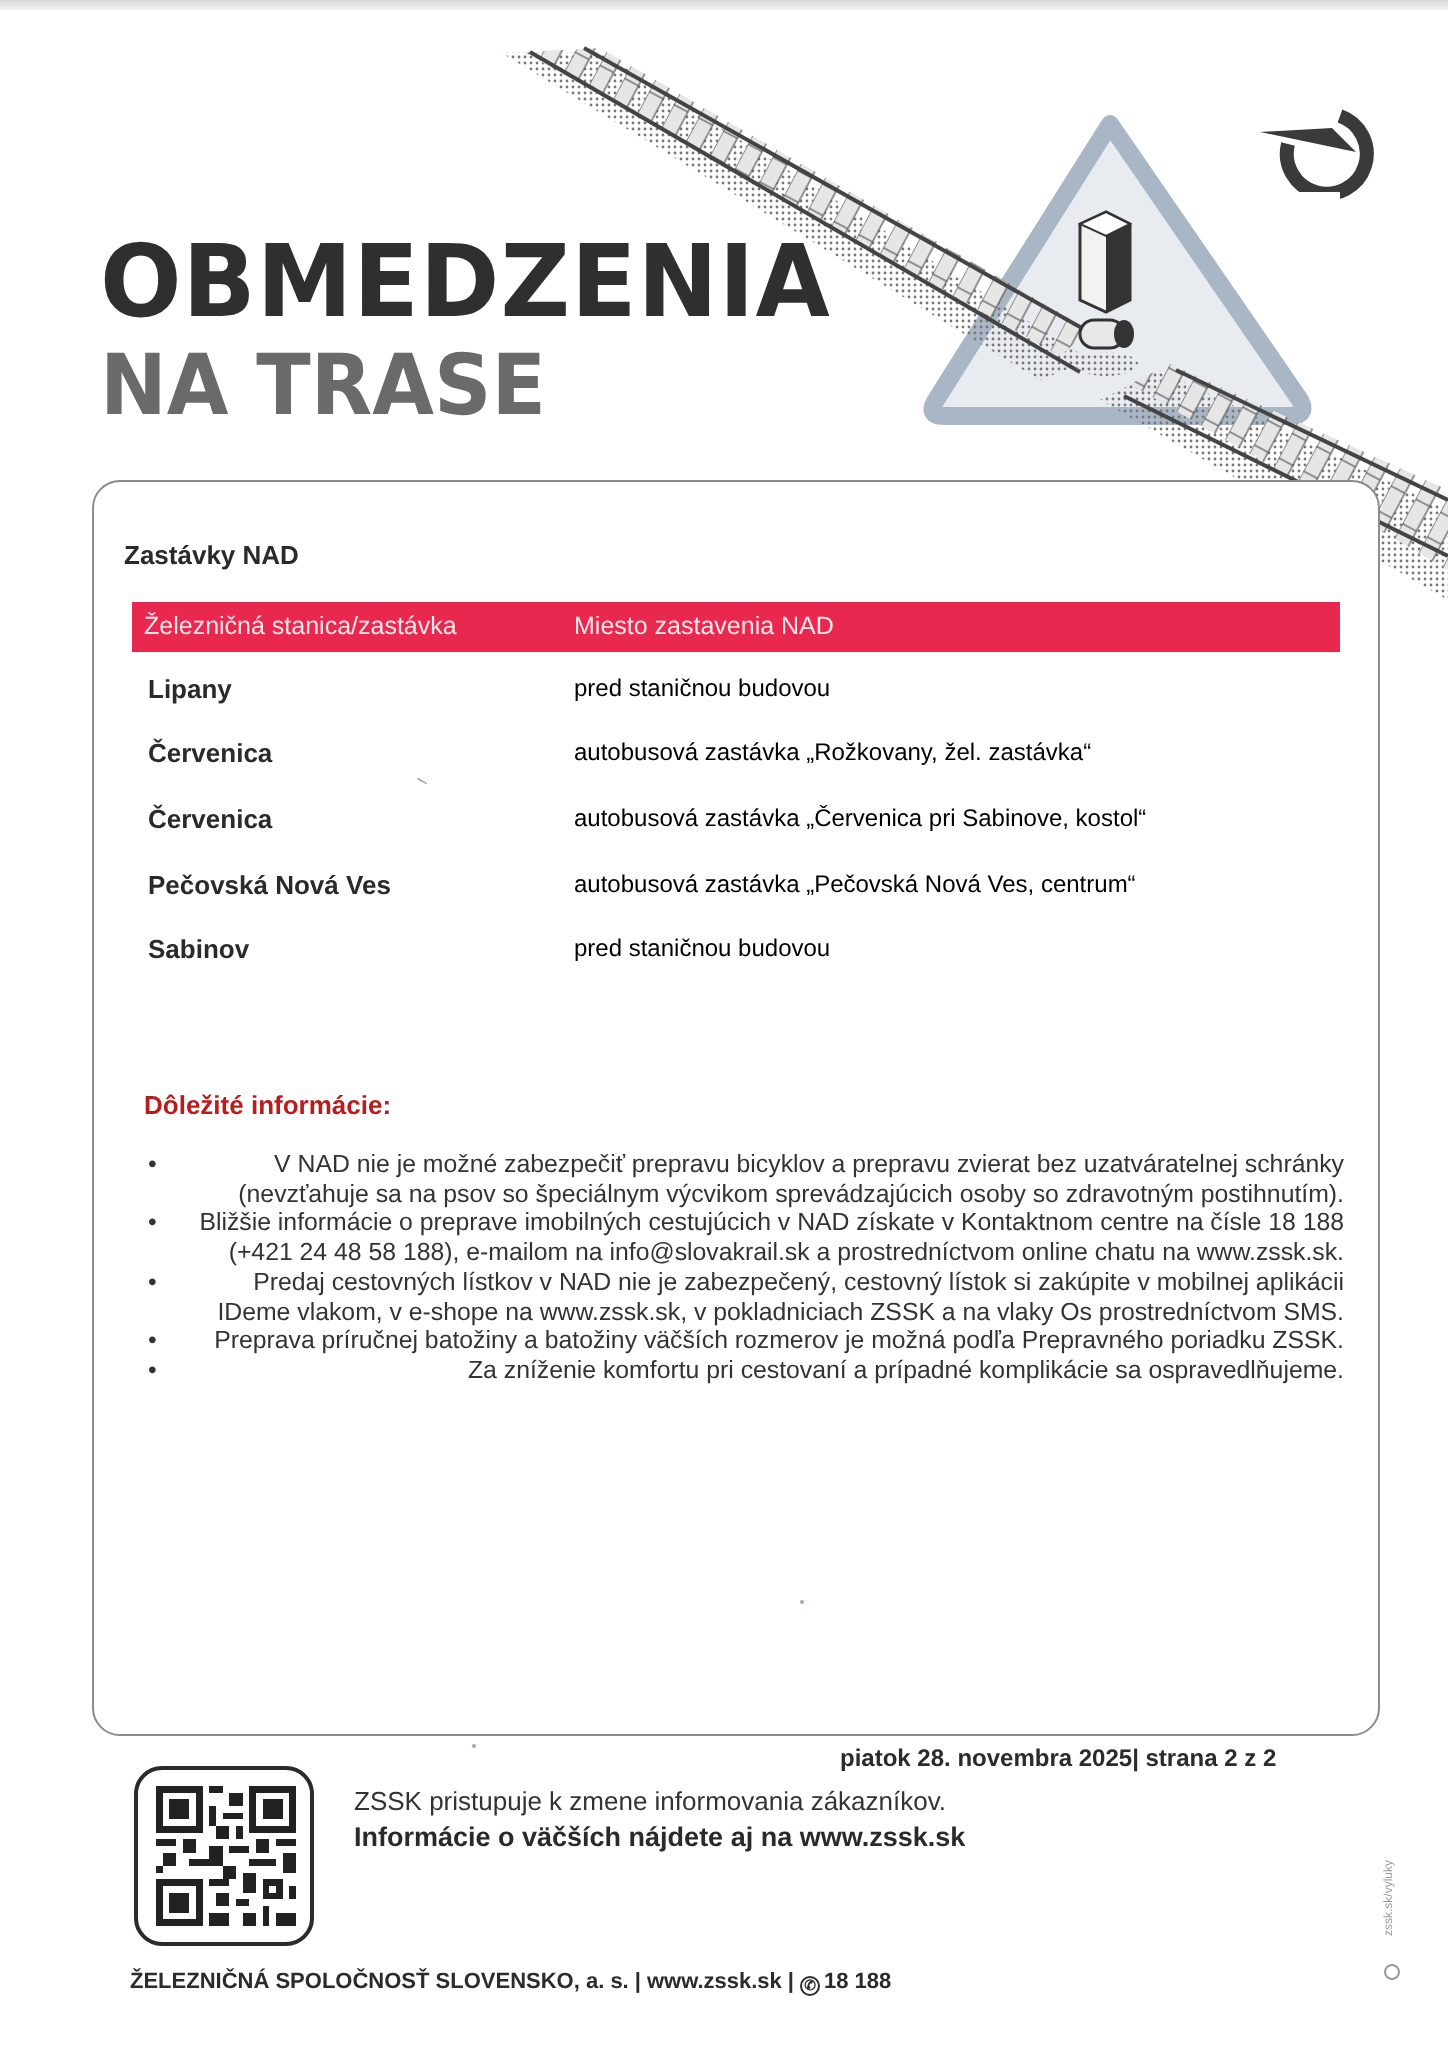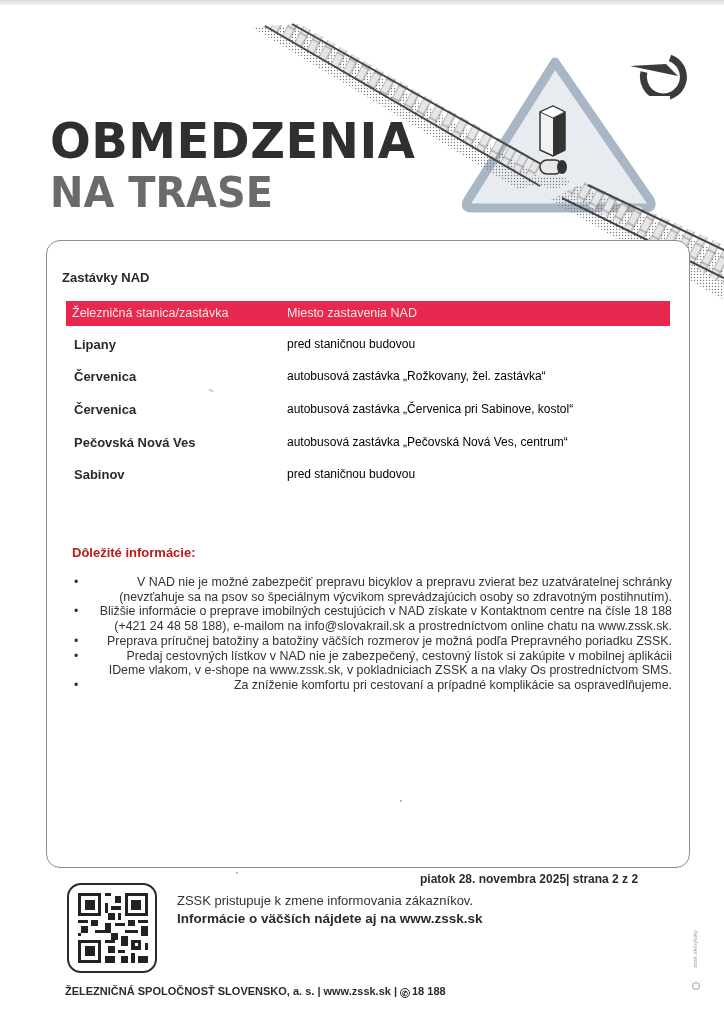--- a/index.html
+++ b/index.html
@@ -129,22 +129,22 @@
 <div class="stop-row" style="top:467px;">
   <span class="stop-name">Sabinov</span>
   <span class="stop-place">pred staničnou budovou</span>
 </div>
 
 <div class="info-title">Dôležité informácie:</div>
 
 <ul class="info-list">
   <li>V NAD nie je možné zabezpečiť prepravu bicyklov a prepravu zvierat bez uzatváratelnej schránky (nevzťahuje sa na psov so špeciálnym výcvikom sprevádzajúcich osoby so zdravotným postihnutím).</li>
   <li>Bližšie informácie o preprave imobilných cestujúcich v NAD získate v Kontaktnom centre na čísle 18 188 (+421 24 48 58 188), e-mailom na info@slovakrail.sk a prostredníctvom online chatu na www.zssk.sk.</li>
+  <li>Predaj cestovných lístkov v NAD nie je zabezpečený, cestovný lístok si zakúpite v mobilnej aplikácii IDeme vlakom, v e-shope na www.zssk.sk, v pokladniciach ZSSK a na vlaky Os prostredníctvom SMS.</li>
   <li>Preprava príručnej batožiny a batožiny väčších rozmerov je možná podľa Prepravného poriadku ZSSK.</li>
-  <li>Predaj cestovných lístkov v NAD nie je zabezpečený, cestovný lístok si zakúpite v mobilnej aplikácii IDeme vlakom, v e-shope na www.zssk.sk, v pokladniciach ZSSK a na vlaky Os prostredníctvom SMS.</li>
   <li>Za zníženie komfortu pri cestovaní a prípadné komplikácie sa ospravedlňujeme.</li>
 </ul>
 
 <div class="date-line">piatok 28. novembra 2025| strana 2 z 2</div>
 
 <div class="qr-box">
   <svg width="70" height="70" viewBox="0 0 21 21" shape-rendering="crispEdges">
     <g fill="#222">
       <rect x="0" y="0" width="7" height="7"></rect>
         <rect x="1" y="1" width="5" height="5" fill="#fff"></rect>

